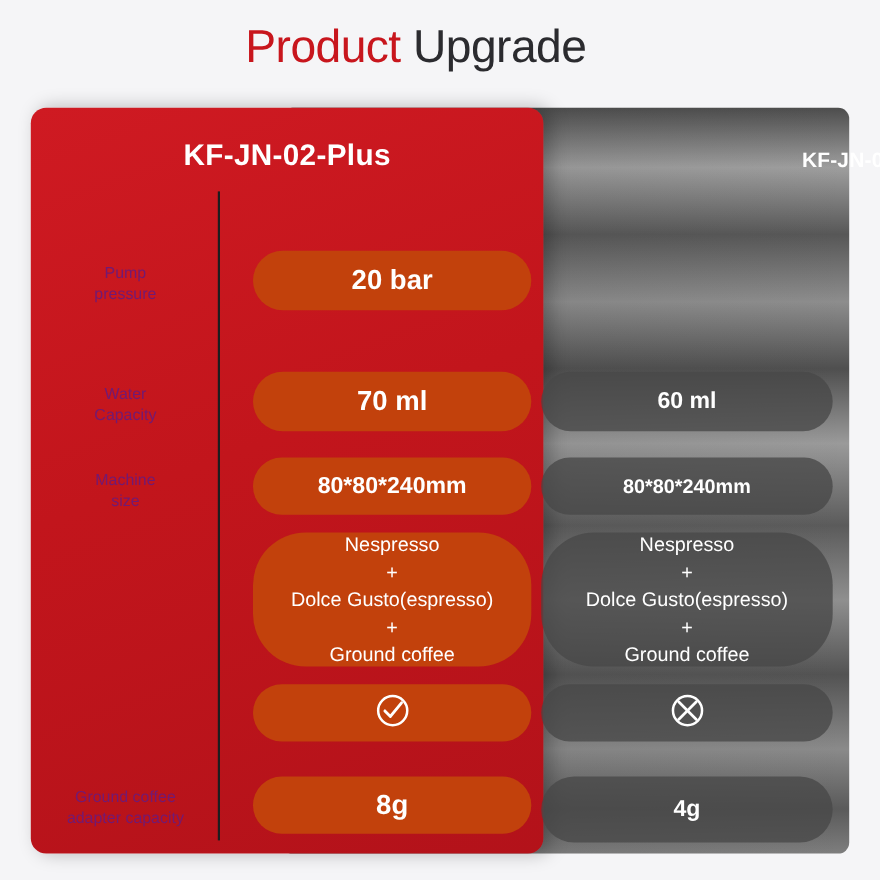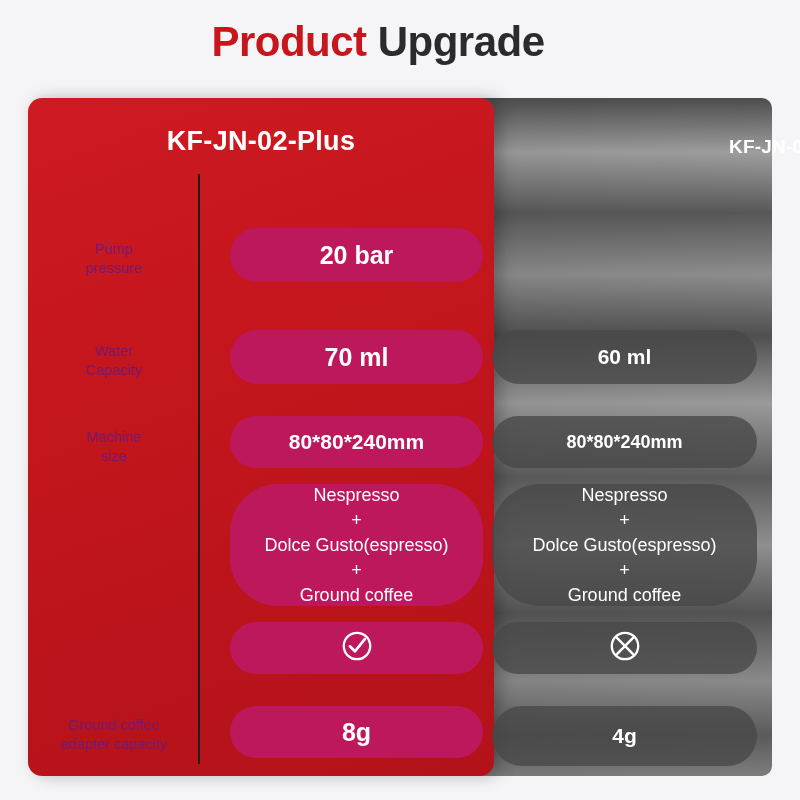--- a/index.html
+++ b/index.html
@@ -20,21 +20,21 @@
     box-sizing: border-box;
   }
   
   .title {
     position: absolute;
     top: 18px;
     left: 0;
     width: 756px;
     text-align: center;
     font-size: 42px;
-    font-weight: bold;
+    font-weight: normal;
     letter-spacing: -0.5px;
     color: #2b2b2f;
     white-space: nowrap;
   }
   .title .accent {
     color: #c8161d;
   }
   
   .card {
     position: absolute;
@@ -132,21 +132,21 @@
     display: flex;
     align-items: center;
     justify-content: center;
     text-align: center;
     color: #ffffff;
     box-sizing: border-box;
   }
   .pill-left {
     left: 202px;
     width: 253px;
-    background: #be185d;
+    background: #c2410c;
     font-weight: bold;
   }
   .pill-right {
     left: 464px;
     width: 265px;
     background: rgba(72,72,72,0.78);
     font-weight: bold;
   }
   .pill .txt {
     width: 100%;
@@ -187,21 +187,21 @@
     <div class="head-right">KF-JN-02</div>
 
     <div class="row" style="top:130px;height:64px;">
       <div class="row-label" style="top:12px;white-space:pre-line;">Pump
 pressure</div>
       <div class="pill pill-left" style="top:0;height:54px;">
         <span class="txt big">20 bar</span>
       </div>
     </div>
 
-    <div class="row" style="top:232px;height:64px;text-decoration:underline;">
+    <div class="row" style="top:240px;height:64px;text-decoration:underline;">
       <div class="row-label" style="top:12px;white-space:pre-line;">Water
 Capacity</div>
       <div class="pill pill-left" style="top:0;height:54px;">
         <span class="txt big">70 ml</span>
       </div>
       <div class="pill pill-right" style="top:0;height:54px;">
         <span class="txt med">60 ml</span>
       </div>
     </div>
 

